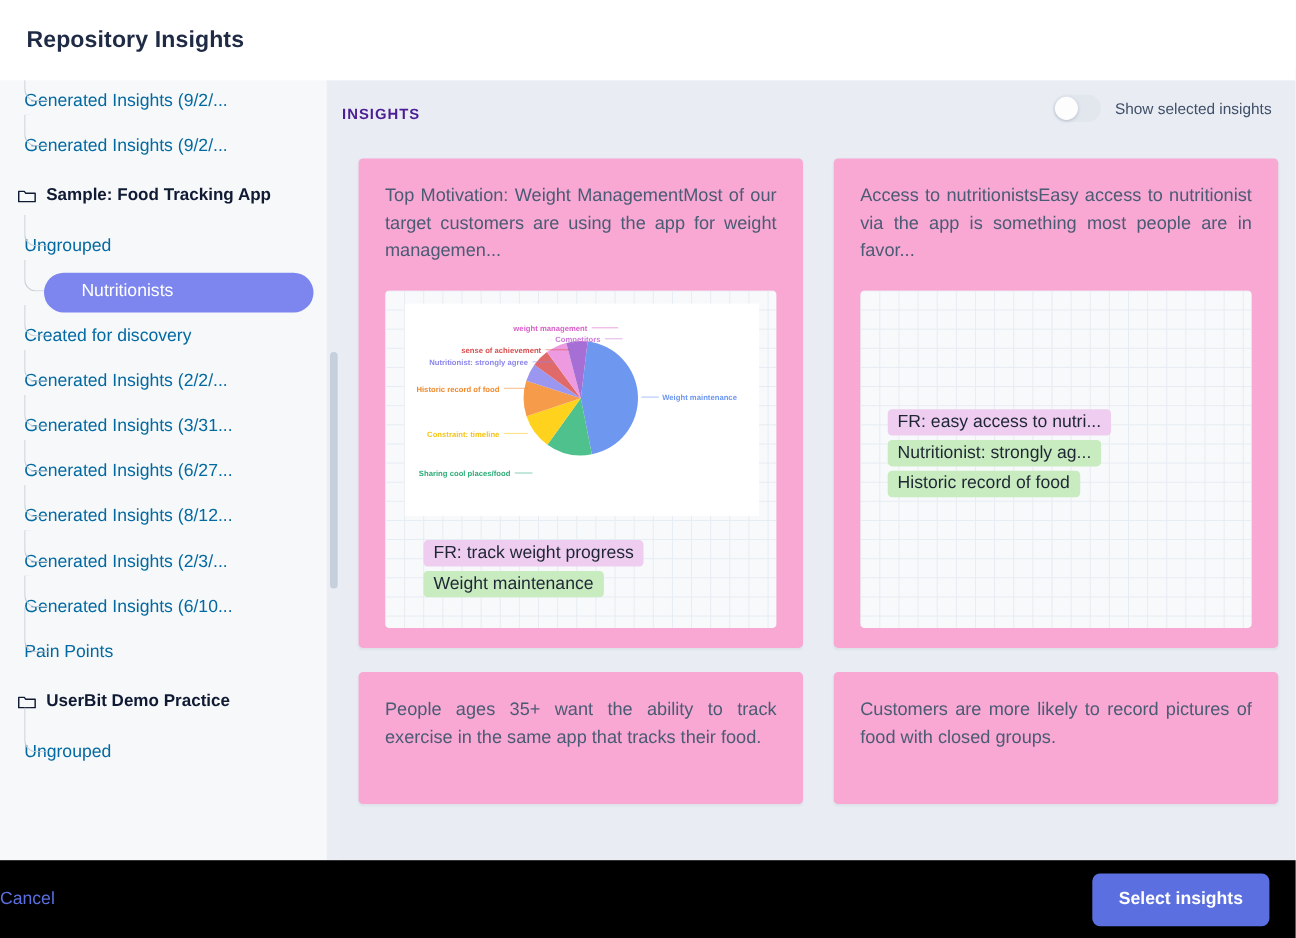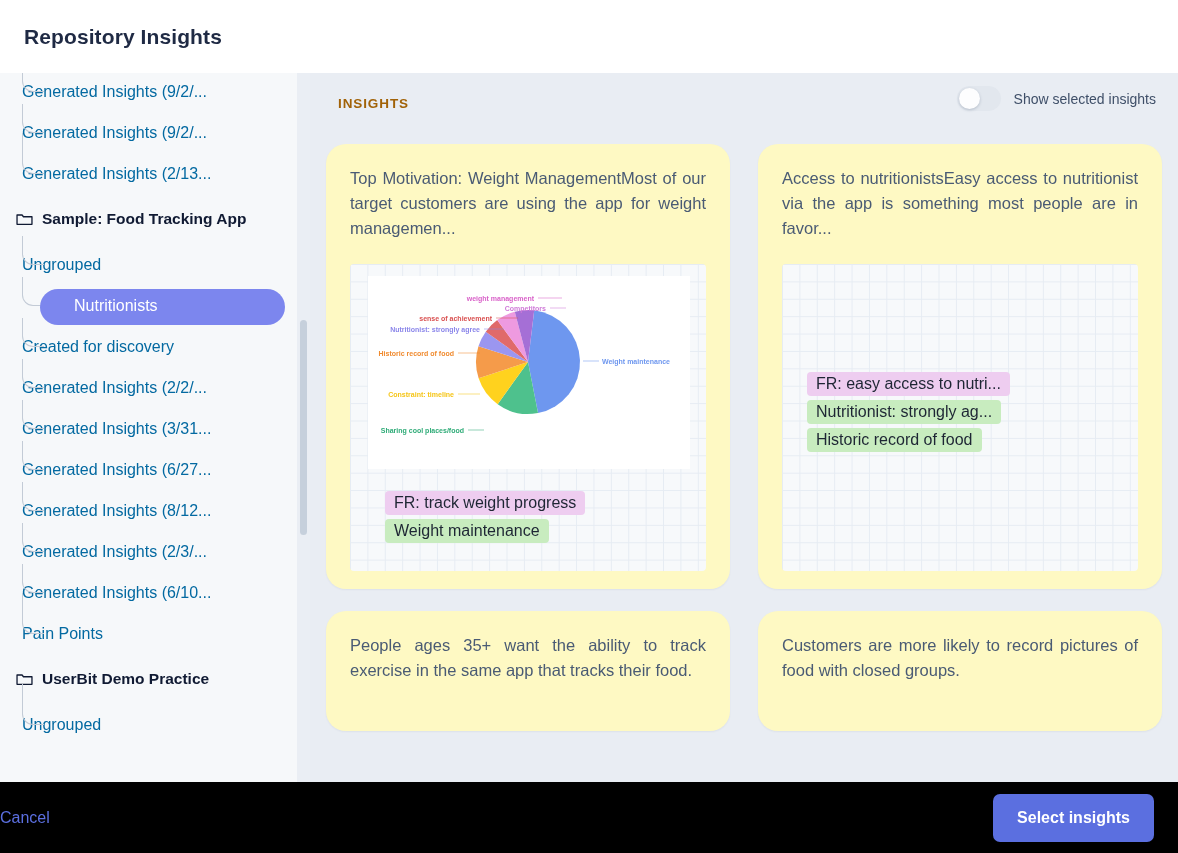--- a/index.html
+++ b/index.html
@@ -127,24 +127,24 @@
     background: #e9edf3;
     overflow: hidden;
   }
   .panel-head {
     position: relative;
     height: 82px;
     display: flex;
     align-items: center;
   }
   .panel-head-label {
-    margin-left: 28px;
+    margin-left: 1px;
     font-size: 13.5px;
     font-weight: bold;
-    color: #a16207;
+    color: #4c1d95;
     letter-spacing: 0.9px;
   }
   .toggle-wrap {
     position: absolute;
     right: 22px; top: 24px;
     display: flex;
     align-items: center;
   }
   .toggle {
     width: 44px; height: 25px;
@@ -169,22 +169,22 @@
   }
 
   .cards {
     position: relative;
     padding: 0 16px;
     display: grid;
     grid-template-columns: 1fr 1fr;
     gap: 22px 28px;
   }
   .card {
-    background: #fef9c3;
-    border-radius: 20px;
+    background: #f9a8d4;
+    border-radius: 4px;
     padding: 22px 24px 18px 24px;
     box-shadow: 0 1px 2px rgba(30,50,80,.06);
   }
   .card-short { min-height: 120px; }
   .card-text {
     font-size: 16.5px;
     line-height: 1.52;
     color: #4a5b74;
     text-align: justify;
     hyphens: auto;
@@ -276,24 +276,20 @@
 
   <div class="sidebar">
     <div class="tree" id="tree-root">
         <div class="tree-row child-row">
           <span class="connector"></span>
           <span class="child-label">Generated Insights (9/2/...</span>
         </div>
         <div class="tree-row child-row">
           <span class="connector"></span>
           <span class="child-label">Generated Insights (9/2/...</span>
-        </div>
-        <div class="tree-row child-row">
-          <span class="connector tall"></span>
-          <span class="child-label">Generated Insights (2/13...</span>
         </div>
         <div class="tree-row group-row">
           <span class="group-icon"><svg viewBox="0 0 18 15" width="17" height="14" fill="none" stroke="#101a33" stroke-width="1.4">
               <path d="M1 3.2h5.4l1.5 1.9H17v8.1H1z" stroke-linejoin="round"></path>
             </svg></span>
           <span class="group-label">Sample: Food Tracking App</span>
         </div>
         <div class="tree-row child-row">
           <span class="connector"></span>
           <span class="child-label">Ungrouped</span>

